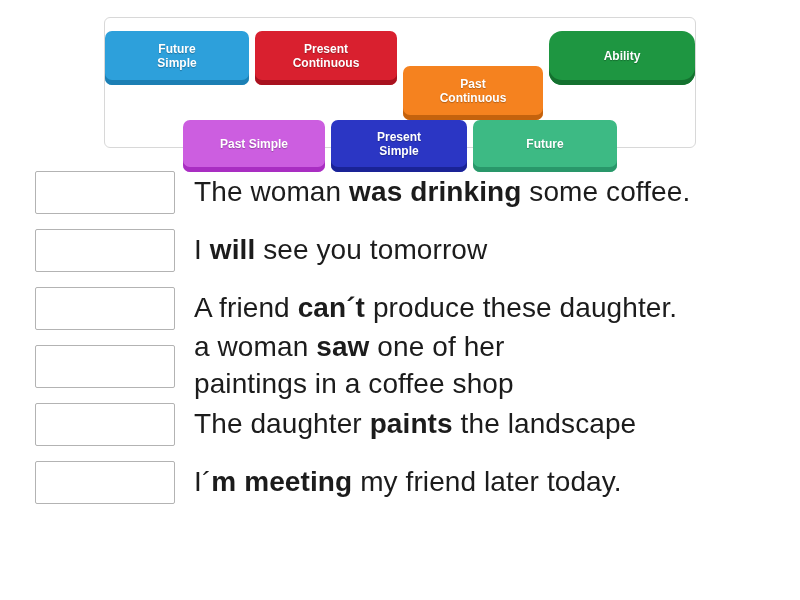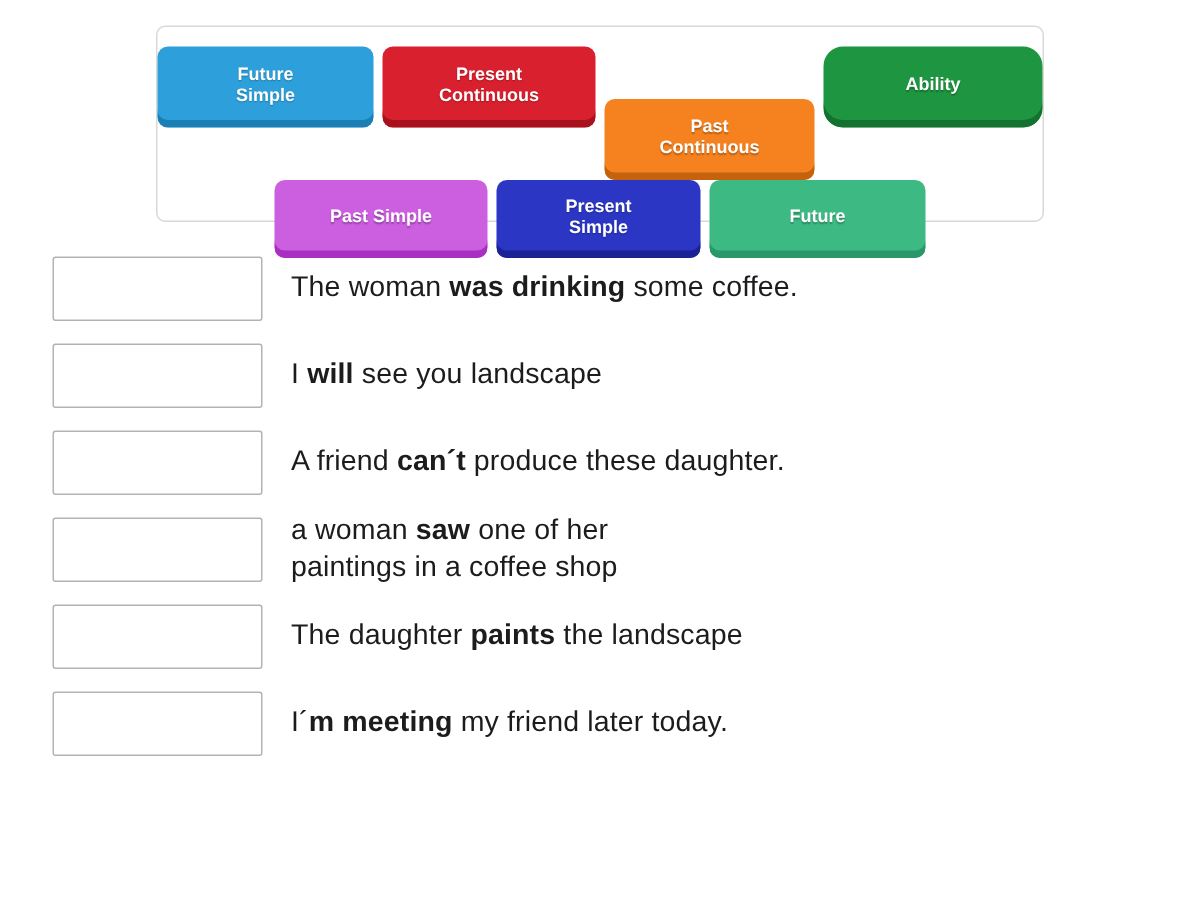--- a/index.html
+++ b/index.html
@@ -86,21 +86,21 @@
     width: 140px;
     height: 43px;
     flex: 0 0 140px;
     box-sizing: border-box;
     border: 1px solid #b3b3b3;
     background: #ffffff;
     border-radius: 2px;
   }
   .question-text {
     margin-left: 19px;
-    font-size: 19px;
+    font-size: 28px;
     line-height: 1.32;
     color: #1c1c1c;
     font-weight: normal;
     letter-spacing: 0.1px;
   }
   .question-text b { font-weight: bold; }
 </style>
 </head>
 <body>
 
@@ -132,21 +132,21 @@
     </div>
 </div>
 
 <div id="question-list">
     <div class="question-row">
       <div class="drop-zone"></div>
       <div class="question-text"><span>The woman </span><b>was drinking</b><span> some coffee.</span></div>
     </div>
     <div class="question-row">
       <div class="drop-zone"></div>
-      <div class="question-text"><span>I </span><b>will</b><span> see you landscape</span></div>
+      <div class="question-text"><span>I </span><b>will</b><span> see you tomorrow</span></div>
     </div>
     <div class="question-row">
       <div class="drop-zone"></div>
       <div class="question-text"><span>A friend </span><b>can´t</b><span> produce these daughter.</span></div>
     </div>
     <div class="question-row">
       <div class="drop-zone"></div>
       <div class="question-text"><span>a woman </span><b>saw</b><span> one of her<br>paintings in a coffee shop</span></div>
     </div>
     <div class="question-row">

